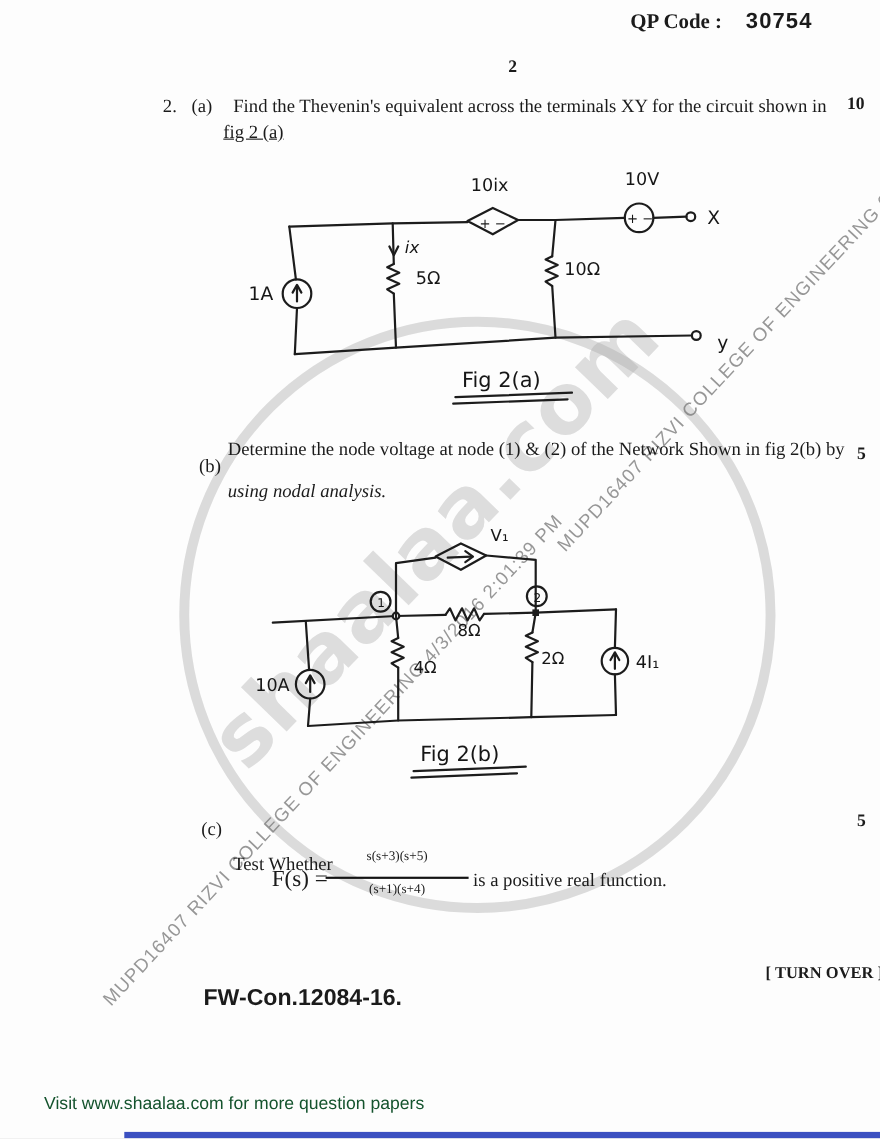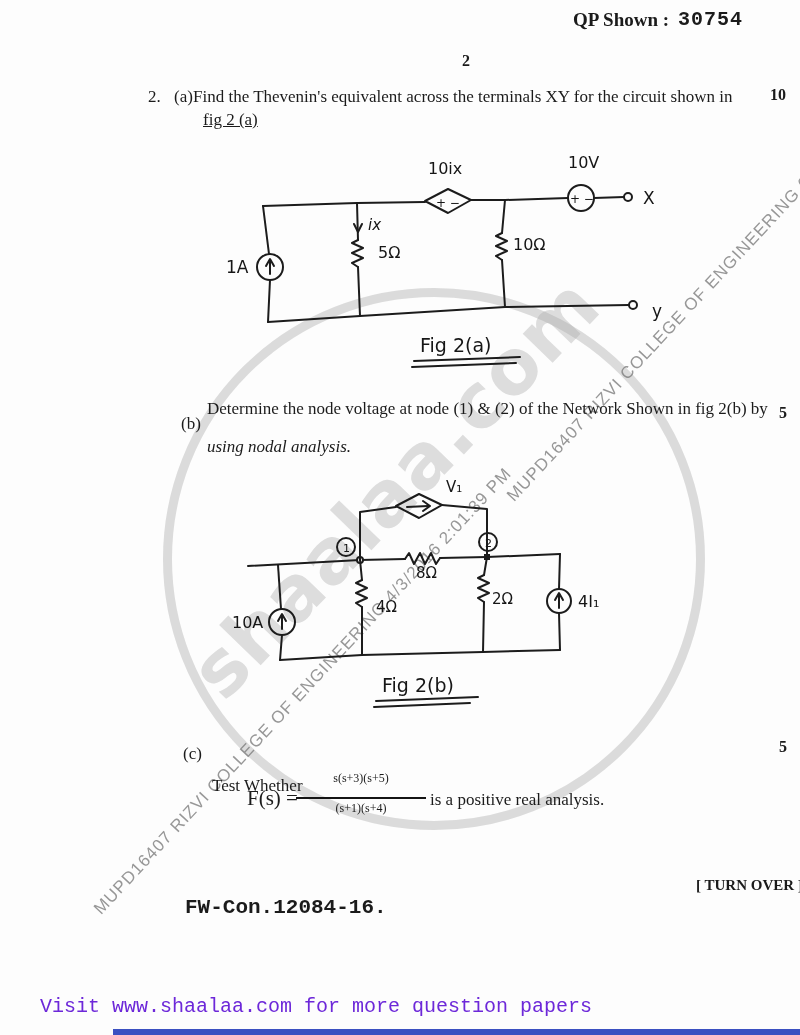--- a/index.html
+++ b/index.html
@@ -2,21 +2,21 @@
 <html><head>
 <meta charset="utf-8">
 <style>
   html,body{margin:0;padding:0;background:#e8e8e8;}
   .sheet{
     position:relative;width:800px;height:1035px;background:#fdfdfd;
     overflow:hidden;font-family:"Liberation Serif",serif;color:#1b1b1b;
   }
   .abs{position:absolute;white-space:nowrap;}
   .serif{font-family:"Liberation Serif",serif;}
-  .sans{font-family:Liberation Mono, monospace;}
+  .sans{font-family:Liberation Sans, sans-serif;}
   .bold{font-weight:bold;}
   
   .wm-circle{
     position:absolute;left:163px;top:288px;width:524px;height:524px;
     border:9px solid rgba(178,178,178,0.45);border-radius:50%;z-index:1;
   }
   .wm-logo{
     position:absolute;left:205px;top:640px;z-index:1;
     font-family:"DejaVu Sans",sans-serif;font-weight:bold;font-size:76px;
     color:rgba(168,168,168,0.38);transform:rotate(-46deg);transform-origin:0 50%;
@@ -41,27 +41,27 @@
 
 <div class="sheet">
 
   <div class="wm-circle"></div>
   <div class="wm-logo">shaalaa.com</div>
   <div class="wm-stamp" style="left:90px;top:905px;">MUPD16407 RIZVI COLLEGE OF ENGINEERING 4/3/2016 2:01:39 PM</div>
   <div class="wm-stamp" style="left:503px;top:492px;">MUPD16407 RIZVI COLLEGE OF ENGINEERING 6/3/2016 2:01:39 PM</div>
 
   <div class="content">
 
-    <span class="abs serif bold" style="left:573px;top:9px;font-size:19px;">QP Shown :</span>
+    <span class="abs serif bold" style="left:573px;top:9px;font-size:19px;">QP Code :</span>
     <span class="abs sans bold" style="left:678px;top:8px;font-size:20px;letter-spacing:1px;">30754</span>
     <span class="abs serif bold" style="left:462px;top:52px;font-size:16px;">2</span>
 
     <span class="abs q-text" style="left:148px;top:87px;">2.</span>
     <span class="abs q-text" style="left:174px;top:87px;">(a)</span>
-    <span class="abs q-text" style="left:193px;top:87px;">Find the Thevenin's equivalent across the terminals XY for the circuit shown in</span>
+    <span class="abs q-text" style="left:212px;top:87px;">Find the Thevenin's equivalent across the terminals XY for the circuit shown in</span>
     <span class="abs q-text" style="left:203px;top:110px;text-decoration:underline;">fig 2 (a)</span>
     <span class="abs serif marks" style="left:770px;top:86px;">10</span>
 
     <svg class="hand-svg" style="left:180px;top:140px;" width="500" height="240" viewBox="0 0 500 240">
       <g stroke="#1c1c1c" stroke-width="2" fill="none" stroke-linecap="round" stroke-linejoin="round">
 
         <path d="M83,66 L177,63 L245,62"></path>
 
         <polygon points="245,61 268,49 291,60 268,73"></polygon>
         <path d="M291,60 L325,60 L388,58"></path>
@@ -162,21 +162,21 @@
     </svg>
 
     <span class="abs q-text" style="left:183px;top:744px;">(c)</span>
     <span class="abs q-text" style="left:212px;top:776px;">Test Whether</span>
     <span class="abs serif marks" style="left:779px;top:738px;">5</span>
 
     <span class="abs serif" style="left:247px;top:786px;font-size:21px;text-align:right;">F(s) =</span>
     <div class="abs frac" style="left:297px;top:771px;width:128px;">s(s+3)(s+5)</div>
     <div class="frac-line" style="left:296px;top:797px;width:130px;"></div>
     <div class="abs frac" style="left:297px;top:801px;width:128px;">(s+1)(s+4)</div>
-    <span class="abs q-text" style="left:430px;top:790px;">is a positive real analysis.</span>
+    <span class="abs q-text" style="left:430px;top:790px;">is a positive real function.</span>
 
     <span class="abs serif bold" style="left:696px;top:877px;font-size:15px;">[ TURN OVER ]</span>
     <span class="abs sans bold" style="left:185px;top:896px;font-size:21px;">FW-Con.12084-16.</span>
-    <span class="abs sans" style="left:40px;top:995px;font-size:20px;color:#6d28d9;">Visit www.shaalaa.com for more question papers</span>
+    <span class="abs sans" style="left:40px;top:995px;font-size:16px;color:#14532d;">Visit www.shaalaa.com for more question papers</span>
     <div class="accent-bar"></div>
 
   </div>
 </div>
 
 </body></html>

